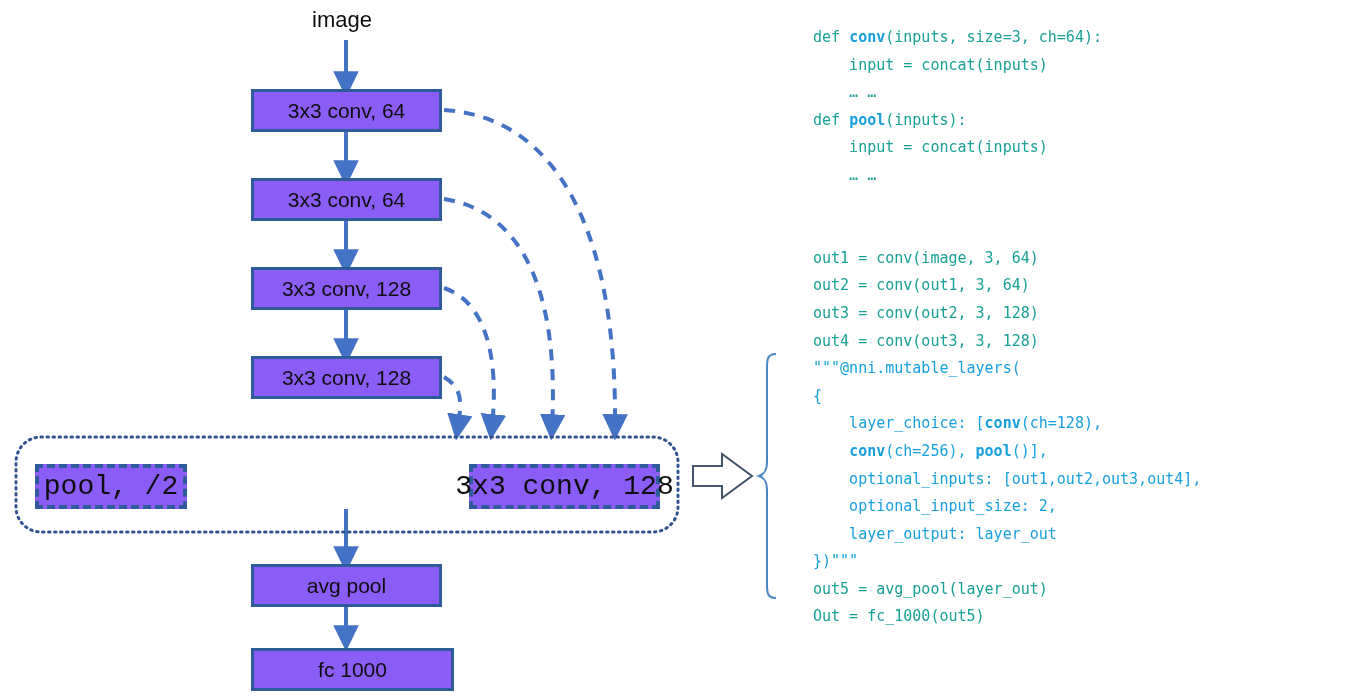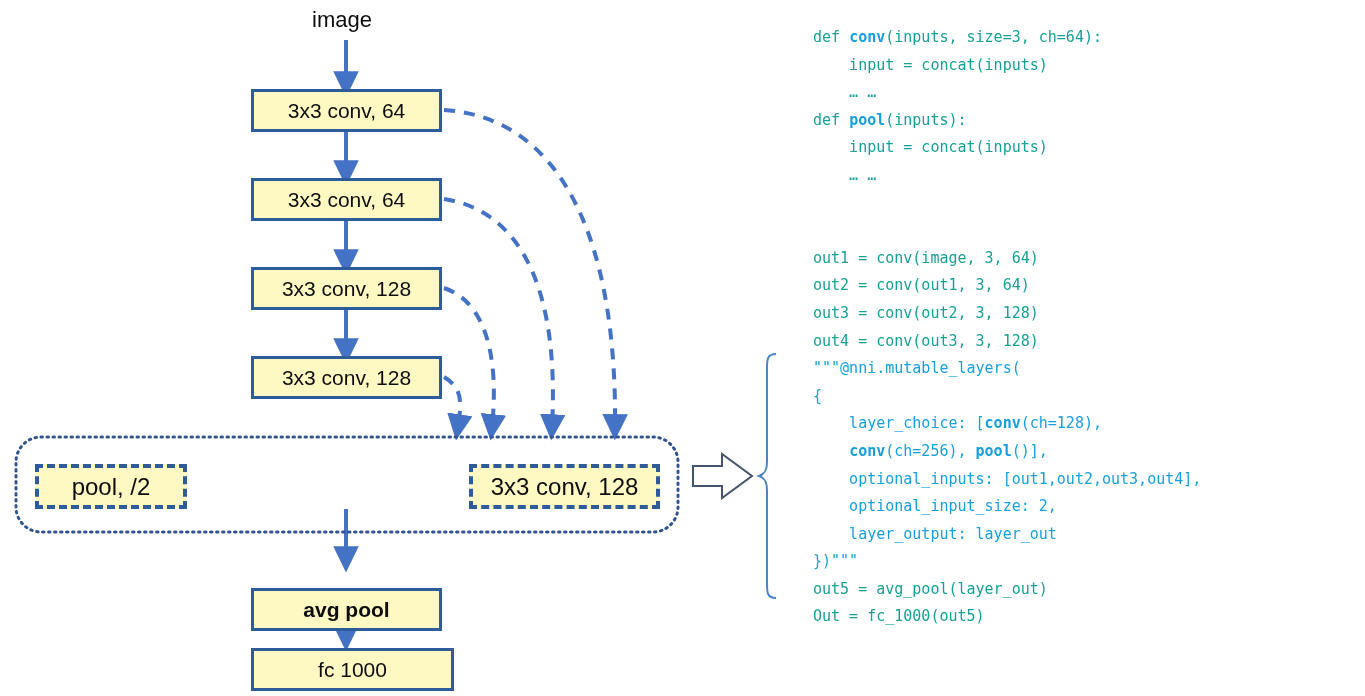--- a/index.html
+++ b/index.html
@@ -11,31 +11,32 @@
     position:relative;
   }
   #stage{position:absolute;left:0;top:0;width:1365px;height:696px;margin-left:7px;}
 
   
   #diagram-svg{position:absolute;left:0;top:0;width:700px;height:696px;}
 
   .node-box{
     position:absolute;
     box-sizing:border-box;
-    background:#fef9c3;
+    background:#8b5cf6;
     border:3px solid #2e5b9a;
     display:flex;align-items:center;justify-content:center;
     color:#0d0d0d;
     font-size:21px;
     line-height:1;
     white-space:nowrap;
   }
   .node-box.dashed{
     border:4px dashed #2e5b9a;
-    font-size:24px;
+    font-size:28px;
+    font-family:Liberation Mono, monospace;
   }
   .plain-label{
     position:absolute;
     color:#0d0d0d;
     font-size:22px;
     white-space:nowrap;
   }
 
   
   #code-panel{
@@ -96,21 +97,21 @@
   <div class="plain-label" style="left:305px;top:7px;">image</div>
 
   <div class="node-box" style="left:244px;top:89px;width:191px;height:43px;">3x3 conv, 64</div>
   <div class="node-box" style="left:244px;top:178px;width:191px;height:43px;">3x3 conv, 64</div>
   <div class="node-box" style="left:244px;top:267px;width:191px;height:43px;">3x3 conv, 128</div>
   <div class="node-box" style="left:244px;top:356px;width:191px;height:43px;">3x3 conv, 128</div>
 
   <div class="node-box dashed" style="left:28px;top:464px;width:152px;height:45px;">pool, /2</div>
   <div class="node-box dashed" style="left:462px;top:464px;width:191px;height:45px;">3x3 conv, 128</div>
 
-  <div class="node-box" style="left:244px;top:588px;width:191px;height:43px;font-weight:bold;">avg pool</div>
+  <div class="node-box" style="left:244px;top:564px;width:191px;height:43px;">avg pool</div>
   <div class="node-box" style="left:244px;top:648px;width:203px;height:43px;">fc 1000</div>
 
   <svg id="connector-svg" viewBox="0 0 140 250" xmlns="http://www.w3.org/2000/svg">
     <path d="M14,116 L43,116 L43,104 L73,126 L43,148 L43,136 L14,136 Z" fill="#ffffff" stroke="#44546a" stroke-width="2"></path>
     <path d="M97,4 C88,4 88,10 88,18 L88,112 C88,120 86,124 80,126
              C86,128 88,132 88,140 L88,234 C88,242 88,248 97,248" fill="none" stroke="#4a86c5" stroke-width="2"></path>
   </svg>
 
   <div id="code-panel"><div class="code-line"><span class="tk-teal">def </span><span class="tk-bblue">conv</span><span class="tk-teal">(inputs, size=3, ch=64):</span></div><div class="code-line"><span class="tk-teal">    input = concat(inputs)</span></div><div class="code-line"><span class="tk-teal">    … …</span></div><div class="code-line"><span class="tk-teal">def </span><span class="tk-bblue">pool</span><span class="tk-teal">(inputs):</span></div><div class="code-line"><span class="tk-teal">    input = concat(inputs)</span></div><div class="code-line"><span class="tk-teal">    … …</span></div><div class="code-line blank">&nbsp;</div><div class="code-line blank">&nbsp;</div><div class="code-line"><span class="tk-teal">out1 = conv(image, 3, 64)</span></div><div class="code-line"><span class="tk-teal">out2 = conv(out1, 3, 64)</span></div><div class="code-line"><span class="tk-teal">out3 = conv(out2, 3, 128)</span></div><div class="code-line"><span class="tk-teal">out4 = conv(out3, 3, 128)</span></div><div class="code-line"><span class="tk-blue">"""@nni.mutable_layers(</span></div><div class="code-line"><span class="tk-blue">{</span></div><div class="code-line"><span class="tk-blue">    layer_choice: [</span><span class="tk-bblue">conv</span><span class="tk-blue">(ch=128),</span></div><div class="code-line"><span class="tk-blue">    </span><span class="tk-bblue">conv</span><span class="tk-blue">(ch=256), </span><span class="tk-bblue">pool</span><span class="tk-blue">()],</span></div><div class="code-line"><span class="tk-blue">    optional_inputs: [out1,out2,out3,out4],</span></div><div class="code-line"><span class="tk-blue">    optional_input_size: 2,</span></div><div class="code-line"><span class="tk-blue">    layer_output: layer_out</span></div><div class="code-line"><span class="tk-blue">})"""</span></div><div class="code-line"><span class="tk-teal">out5 = avg_pool(layer_out)</span></div><div class="code-line"><span class="tk-teal">Out = fc_1000(out5)</span></div></div>
 

